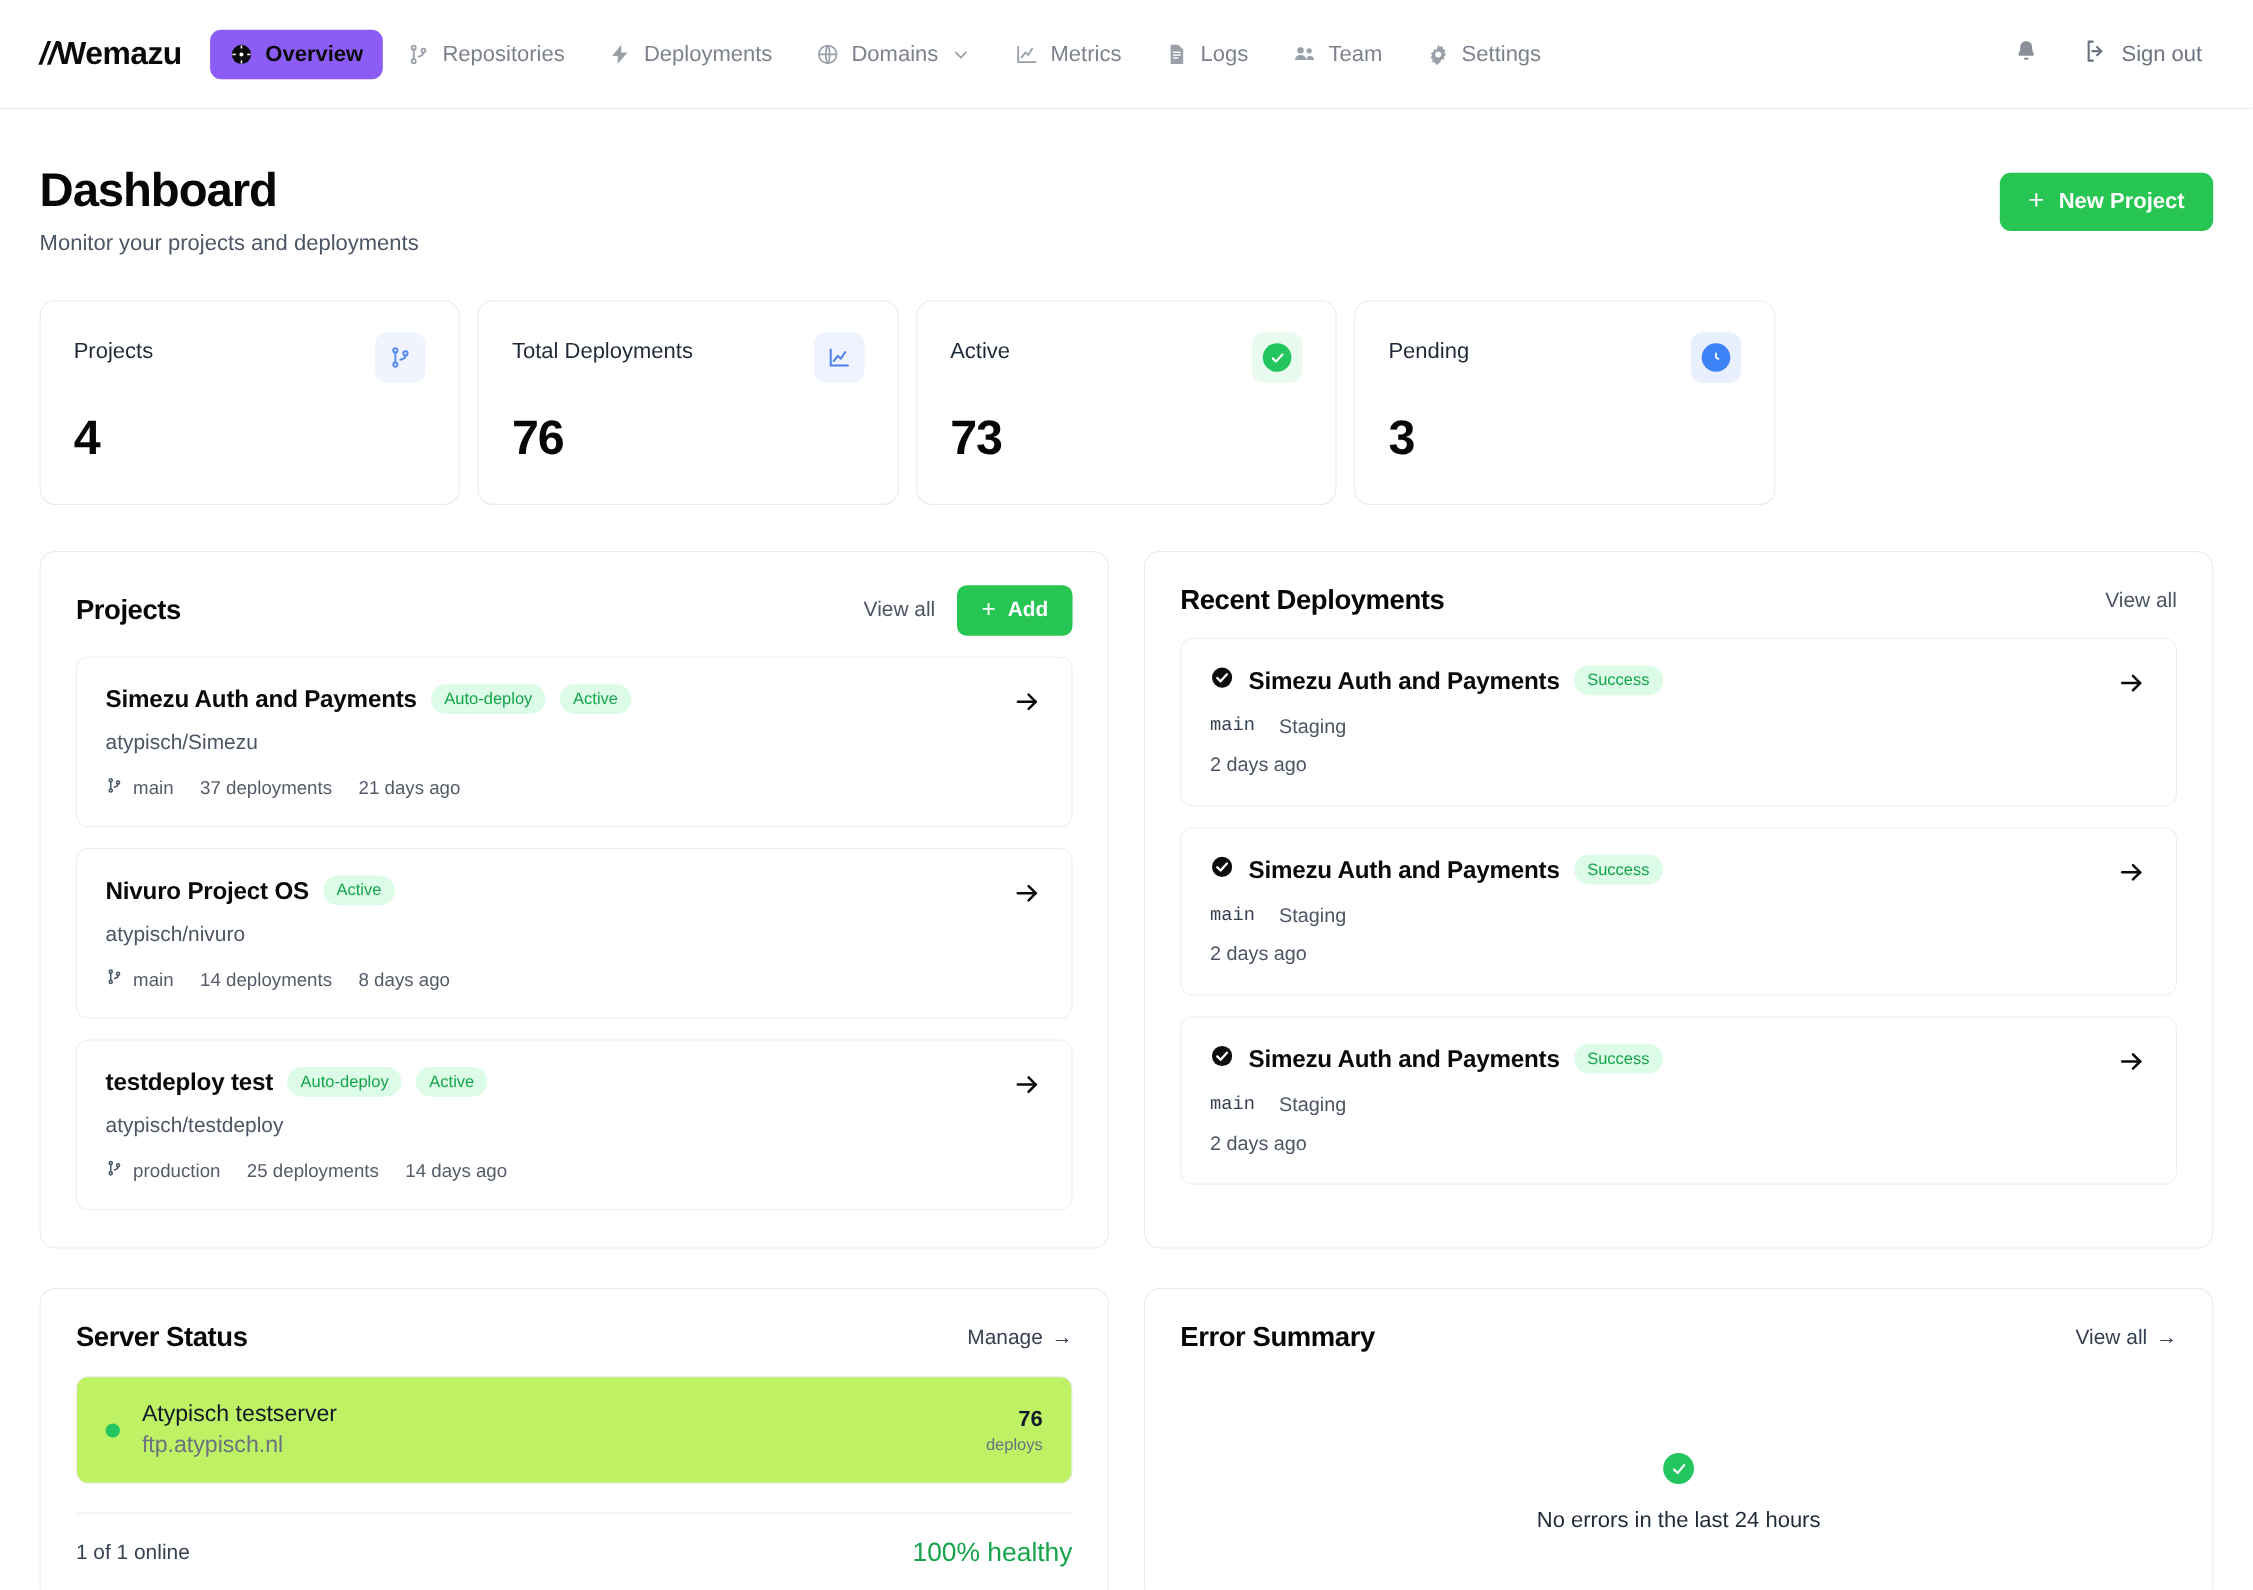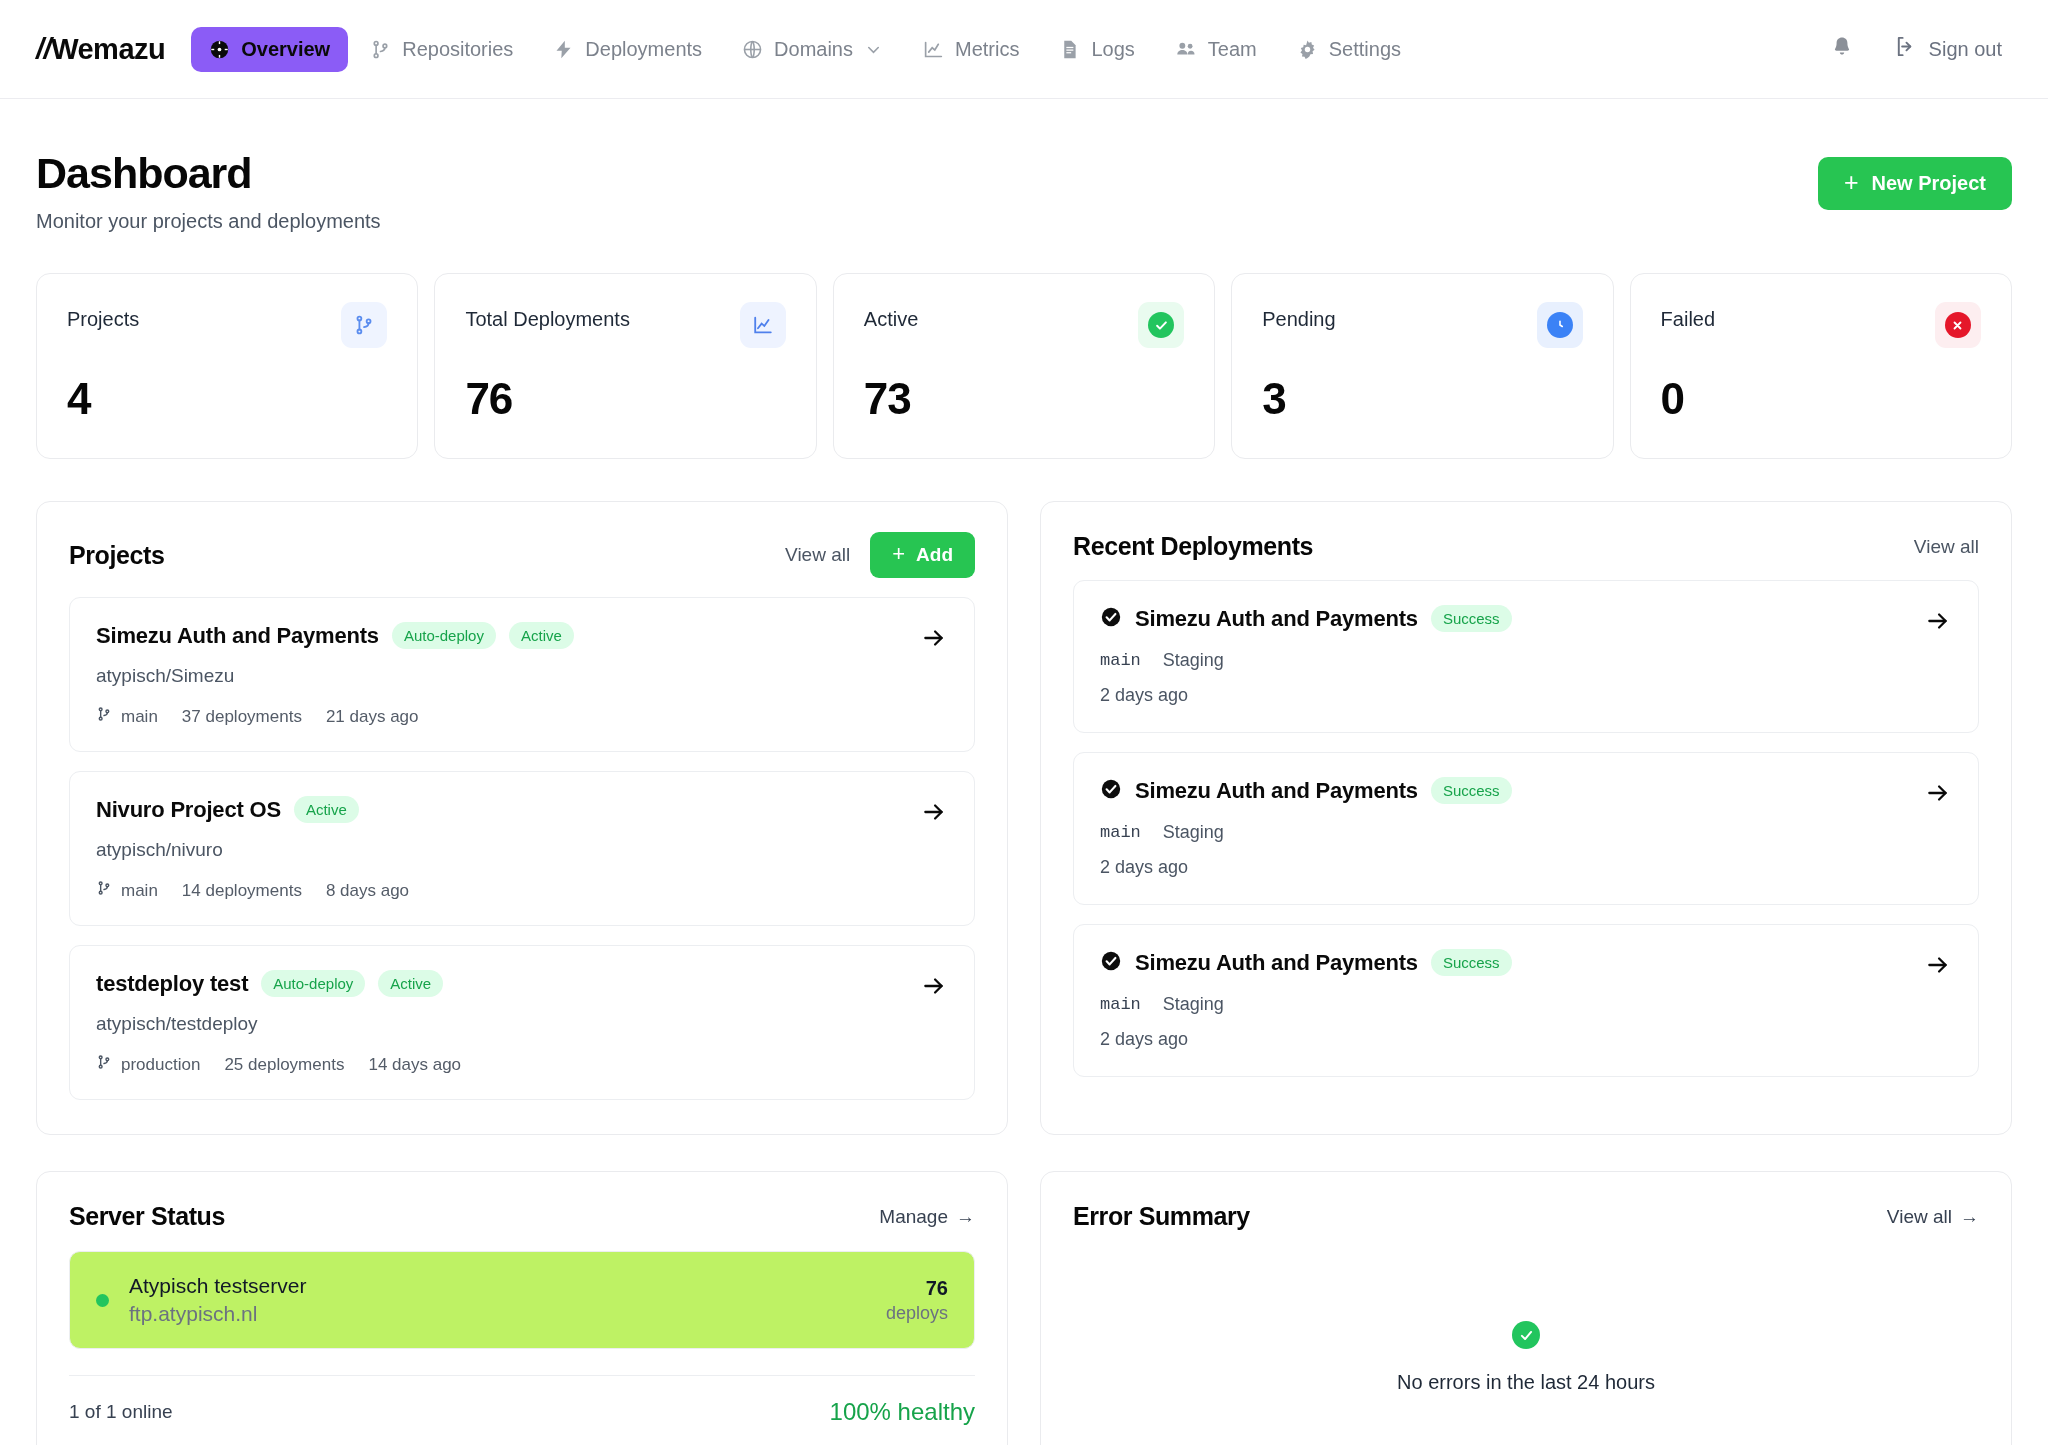--- a/index.html
+++ b/index.html
@@ -225,21 +225,21 @@
     display: flex;
     align-items: center;
     cursor: pointer;
     background:#bef264;
   }
   .dot { width: 13px; height: 13px; border-radius: 50%; background: #22c55e; margin-right: 20px; flex: 0 0 auto; }
   .srv-name { font-size: 21px; color: #111827; }
   .srv-host { font-size: 21px; color: #6b7280; margin-top: 4px; }
   .srv-right { margin-left: auto; text-align: right; }
   .srv-count { font-size: 20px; font-weight: 600; color:#111827; }
-  .srv-unit { font-size: 18px; color: #6b7280; margin-top: 3px; }
+  .srv-unit { font-size: 15px; color: #6b7280; margin-top: 3px; }
   .divider { height: 1px; background: #eceef1; margin: 26px 0 0 0; }
   .srv-foot { display: flex; align-items: center; margin-top: 22px; }
   .srv-foot .l { font-size: 19px; color: #374151; }
   .srv-foot .r { margin-left: auto; font-size: 24px; color: #16a34a; text-align: right; }
 
   
   .err-empty {
     display: flex; flex-direction: column; align-items: center; justify-content: center;
     padding: 72px 0 74px 0;
   }
@@ -443,33 +443,20 @@
         <div class="badge-circle" style="background:#3b82f6">
           <svg width="16" height="16" viewBox="0 0 24 24" fill="none" stroke="#fff" stroke-width="2.4" stroke-linecap="round">
               <path d="M12 6.5V12l3.4 2.2"></path>
             </svg>
         </div>
       </div>
     </div>
     <div class="stat-value">3</div>
   </div>
 
-  <div class="stat-card">
-    <div class="stat-top">
-      <div class="stat-label">Failed</div>
-      <div class="stat-ico" style="background:#fdeef0">
-        <div class="badge-circle" style="background:#e5172a">
-          <svg width="13" height="13" viewBox="0 0 24 24" fill="none" stroke="#fff" stroke-width="3.4" stroke-linecap="round">
-              <path d="M6.5 6.5l11 11M17.5 6.5l-11 11"></path>
-            </svg>
-        </div>
-      </div>
-    </div>
-    <div class="stat-value">0</div>
-  </div>
 </div>
 
 <div class="panels">
 
   <div class="panel">
     <div class="panel-head">
       <div class="panel-title">Projects</div>
       <div class="panel-actions">
         <span class="link-muted">View all</span>
         <button class="btn-add">

